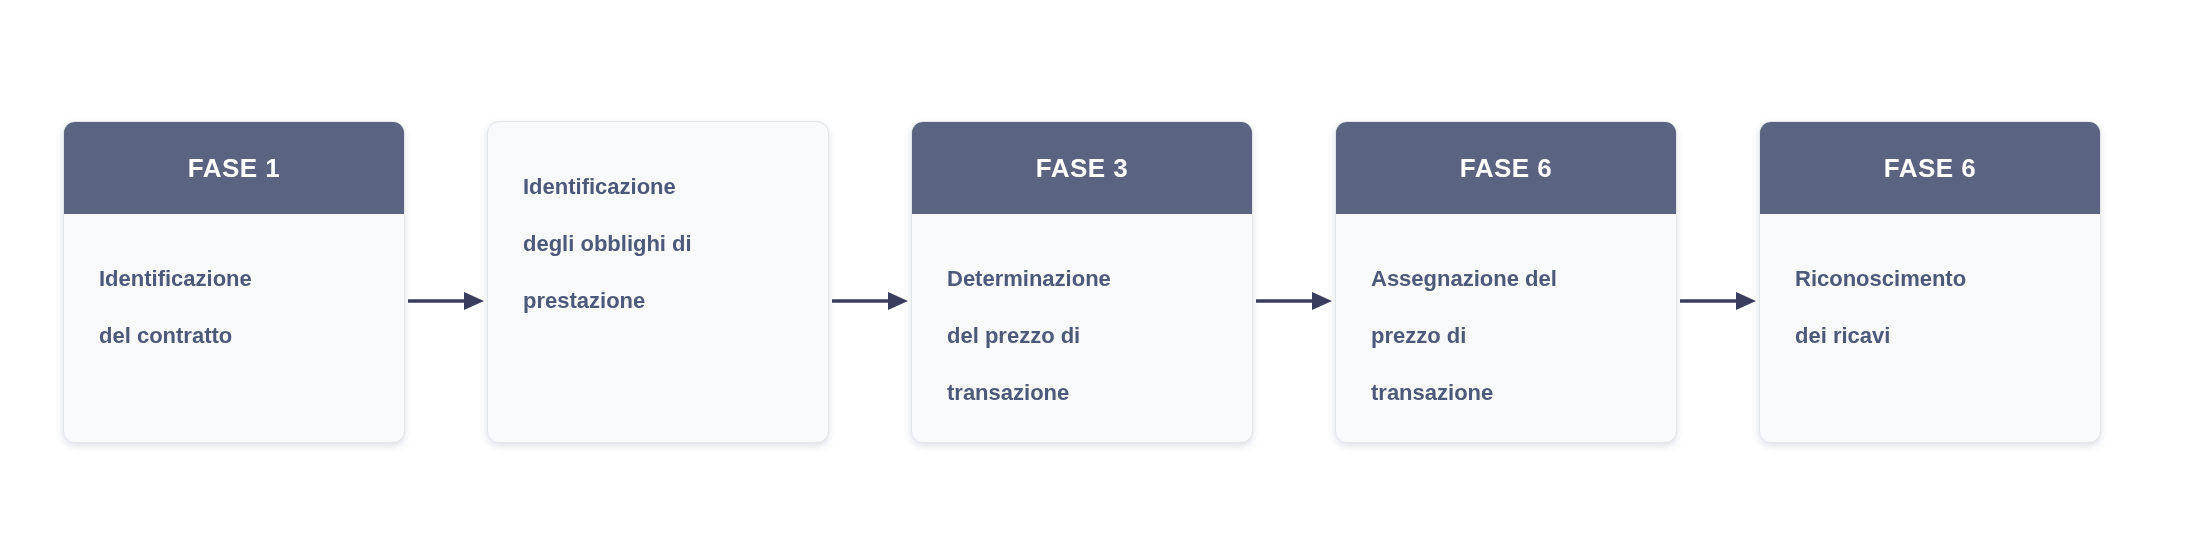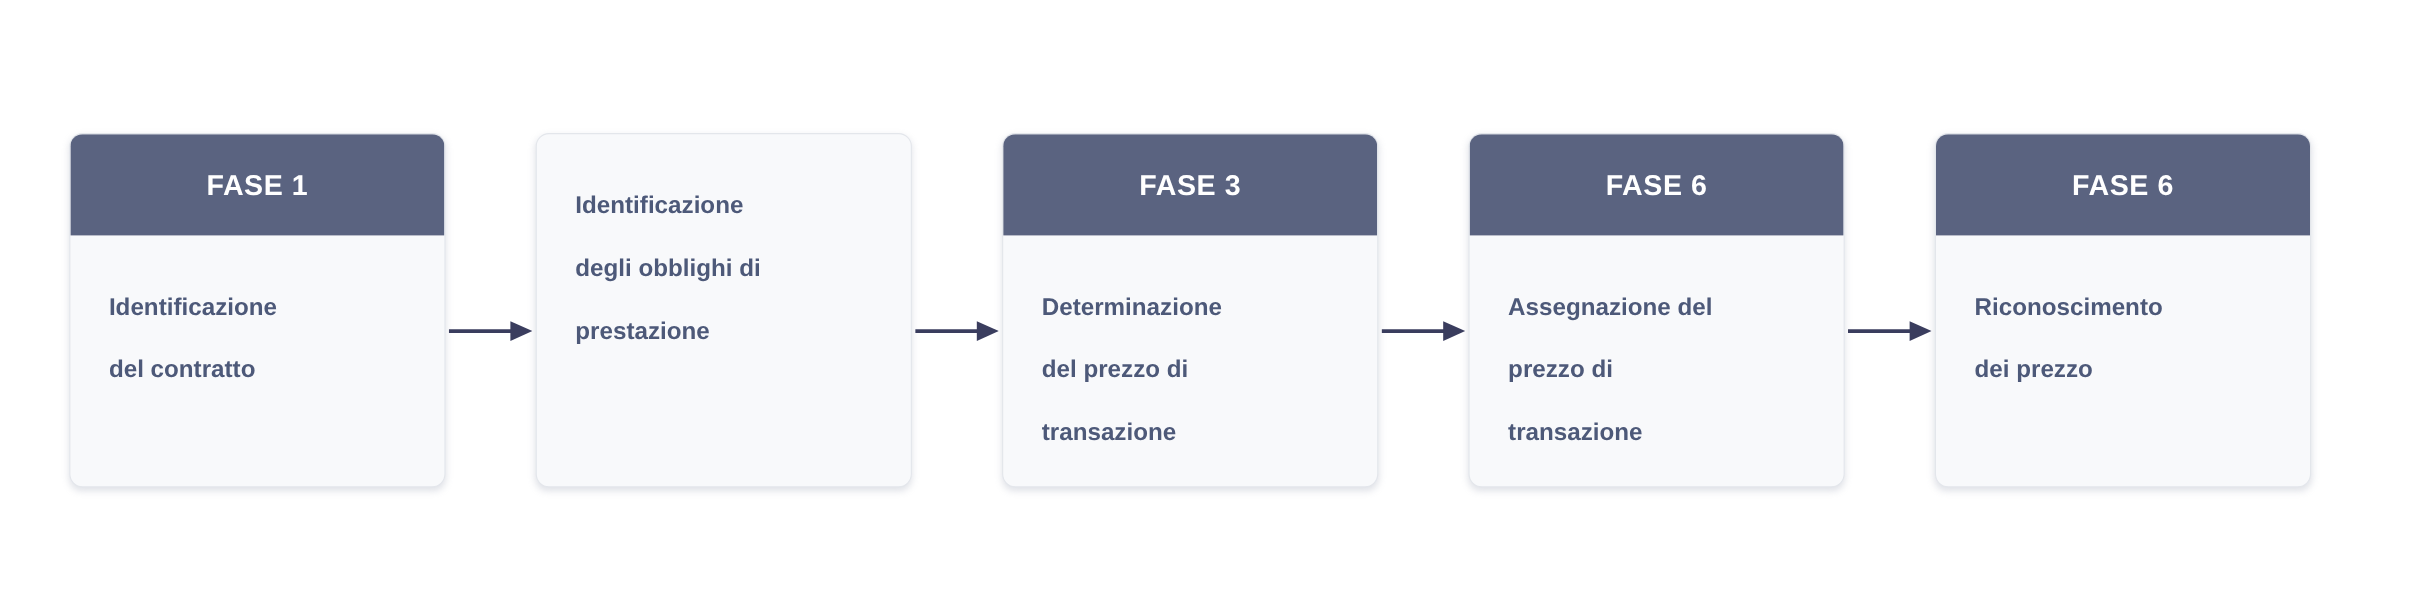--- a/index.html
+++ b/index.html
@@ -145,17 +145,17 @@
       <polygon class="arrow-head" points="56,2 76,11 56,20"></polygon>
     </svg>
   </div>
 
   <div class="card">
     <div class="card-header">
       <span class="card-header-label">FASE 6</span>
     </div>
     <div class="card-body">
       <span class="card-body-text">Riconoscimento
-dei prezzo</span>
+dei ricavi</span>
     </div>
   </div>
 </div>
 </div>
 
 </body></html>

